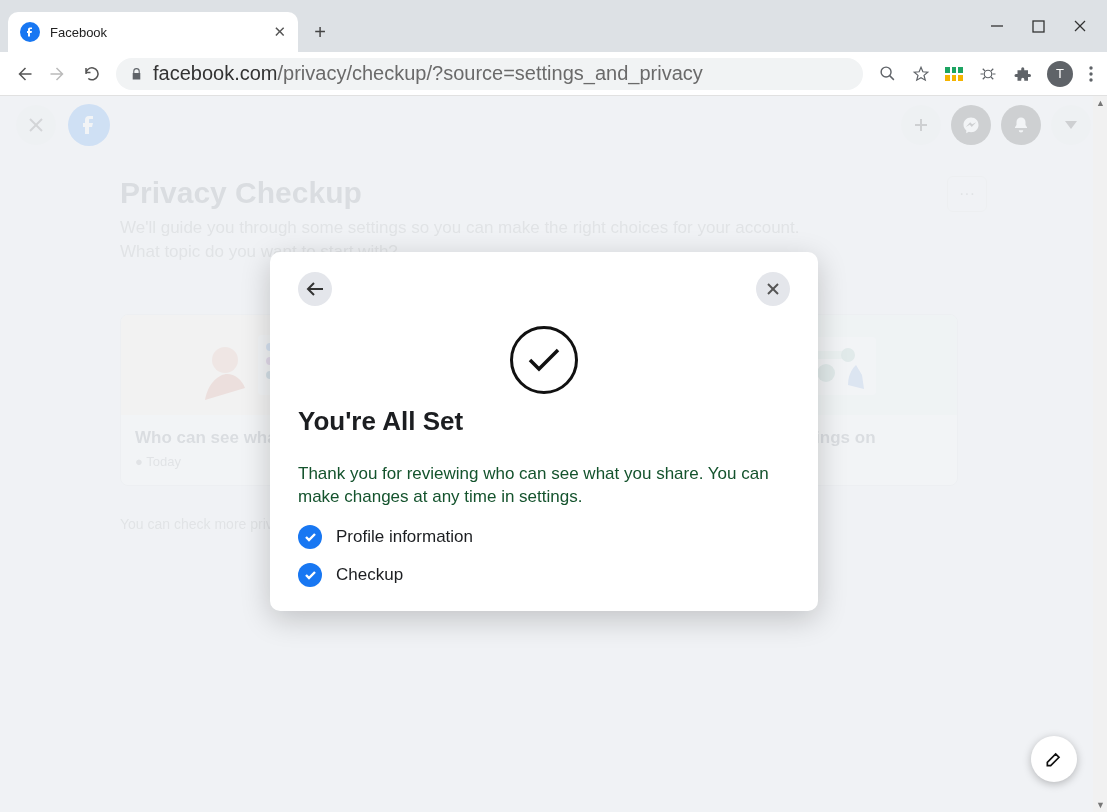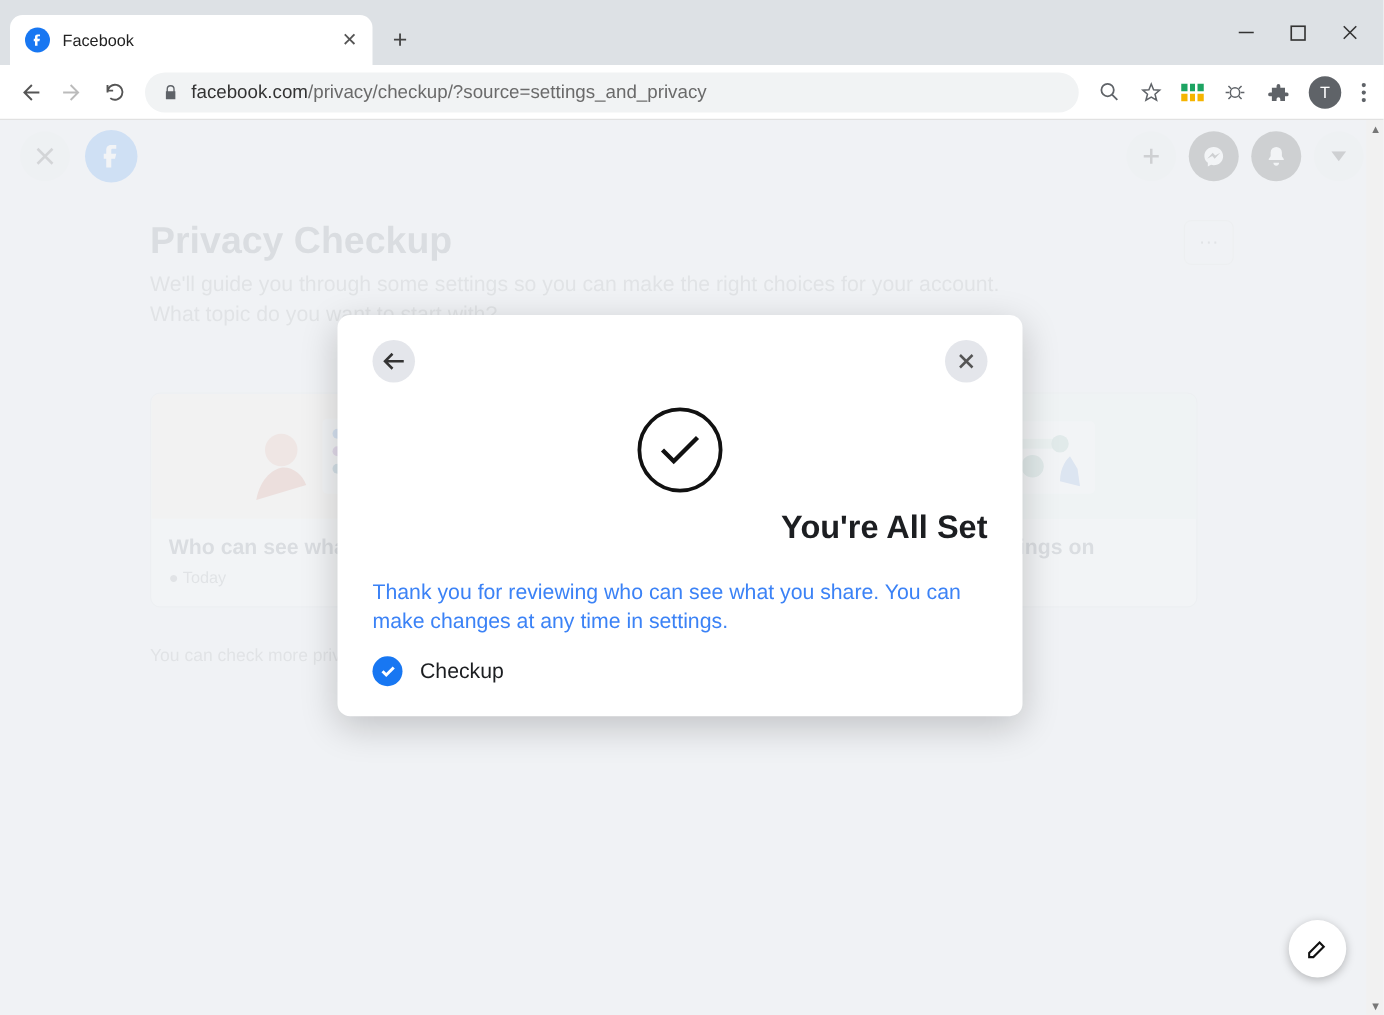--- a/index.html
+++ b/index.html
@@ -12,21 +12,21 @@
   .tab-title { font-size:13px; color:#222; flex:1; }
   .tab-close { font-size:15px; color:#555; }
   .newtab { width:32px; height:32px; display:flex; align-items:center; justify-content:center; font-size:20px; color:#444; margin-left:6px; margin-bottom:4px; }
   .win-controls { margin-left:auto; display:flex; gap:28px; padding-right:20px; height:52px; align-items:center; }
   .win-controls span { font-size:15px; color:#333; }
 
   .addrbar { height:44px; background:#fff; display:flex; align-items:center; padding:0 14px; gap:14px; border-bottom:1px solid #e1e1e1; }
   .nav-icn { width:20px; height:20px; color:#555; display:flex; align-items:center; justify-content:center; }
   .nav-icn.dis { color:#bbb; }
   .omnibox { flex:1; height:32px; background:#F1F3F4; border-radius:16px; display:flex; align-items:center; padding:0 14px; gap:10px; color:#555; }
-  .url-text { font-size:15px; color:#333; }
+  .url-text { font-size:20px; color:#333; }
   .url-text .path { color:#6a6a6a; }
   .ext-icons { display:flex; align-items:center; gap:16px; }
   .avatar-circle { width:26px; height:26px; border-radius:50%; background:#5F6368; color:#fff; display:flex; align-items:center; justify-content:center; font-size:13px; }
   .grid-icn { width:18px; height:14px; display:grid; grid-template-columns:1fr 1fr 1fr; grid-template-rows:1fr 1fr; gap:2px; }
   .grid-icn span { background:#1DA462; }
   .grid-icn span:nth-child(4),.grid-icn span:nth-child(5),.grid-icn span:nth-child(6){ background:#F5B400;}
 
   
   .viewport { position:relative; height:716px; overflow:hidden; }
   .bg-dim { position:absolute; inset:0; background:#F0F2F5; }
@@ -56,22 +56,22 @@
   .footer-note a { color:#1877F2; text-decoration:none; }
 
   
   .dimmed-overlay { position:absolute; inset:0; background:rgba(240,242,245,0.85); }
 
   
   .modal { position:absolute; left:270px; top:156px; width:548px; background:#fff; border-radius:10px; box-shadow:0 8px 30px rgba(0,0,0,0.2); padding:20px 28px 24px; }
   .modal-head { display:flex; justify-content:space-between; }
   .back-btn,.close-btn { width:34px; height:34px; border-radius:50%; background:#E4E6EB; display:flex; align-items:center; justify-content:center; color:#333; font-size:18px; }
   .check-ring { width:68px; height:68px; border:3px solid #111; border-radius:50%; margin:20px auto 12px; display:flex; align-items:center; justify-content:center; }
-  .modal-title { text-align:right; font-size:26px; font-weight:800; color:#1c1e21; }
-  .modal-desc { margin-top:26px; font-size:17px; color:#3b82f6; line-height:1.35; }
+  .modal-title { text-align:left; font-size:26px; font-weight:800; color:#1c1e21; }
+  .modal-desc { margin-top:26px; font-size:17px; color:#14532d; line-height:1.35; }
   .chk-list { margin-top:16px; display:flex; flex-direction:column; gap:14px; }
   .chk-item { display:flex; align-items:center; gap:14px; font-size:17px; color:#1c1e21; }
   .chk-dot { width:24px; height:24px; border-radius:50%; background:#1877F2; display:flex; align-items:center; justify-content:center; }
   .primary-btn { margin-top:26px; width:100%; height:40px; background:#1877F2; color:#fff; border:none; border-radius:7px; font-size:16px; font-weight:700; }
 
   
   .compose { position:absolute; right:30px; bottom:30px; width:46px; height:46px; border-radius:50%; background:#fff; box-shadow:0 2px 8px rgba(0,0,0,0.25); display:flex; align-items:center; justify-content:center; }
 
   .scrollbar-track { position:absolute; top:0; right:0; width:14px; height:100%; background:#f1f1f1; }
   .scroll-arrow { position:absolute; right:2px; font-size:9px; color:#777; }
@@ -307,20 +307,28 @@
       </div>
       <div class="modal-title">You're All Set</div>
       <div class="modal-desc">Thank you for reviewing who can see what you share. You can make changes at any time in settings.</div>
       <div class="chk-list">
         <div class="chk-item">
           <span class="chk-dot">
               <svg width="13" height="10" viewBox="0 0 13 10">
                 <path fill="none" stroke="#fff" stroke-width="2.4" d="M2 5l3 3 6-6"></path>
               </svg>
             </span>
+          <span>Profile information</span>
+        </div>
+        <div class="chk-item">
+          <span class="chk-dot">
+              <svg width="13" height="10" viewBox="0 0 13 10">
+                <path fill="none" stroke="#fff" stroke-width="2.4" d="M2 5l3 3 6-6"></path>
+              </svg>
+            </span>
           <span>Checkup</span>
         </div>
       </div>
     </div>
 
     <div class="compose">
       <svg width="20" height="20" viewBox="0 0 24 24">
           <path fill="none" stroke="#111" stroke-width="2" d="M4 20h4l10-10-4-4L4 16v4zM14 6l4 4"></path>
         </svg>
     </div>

